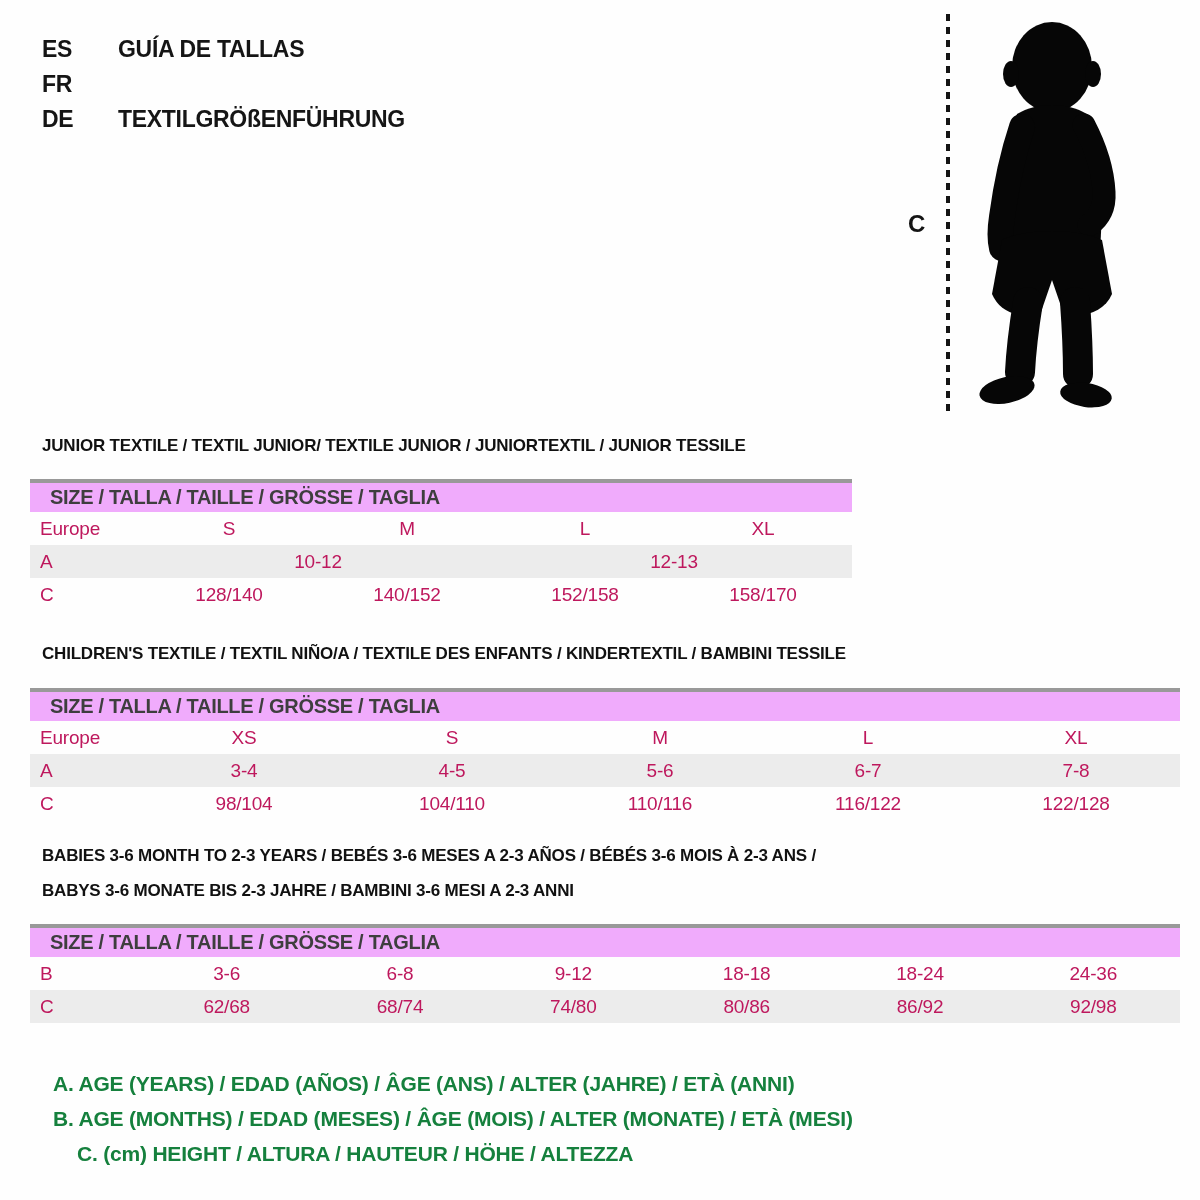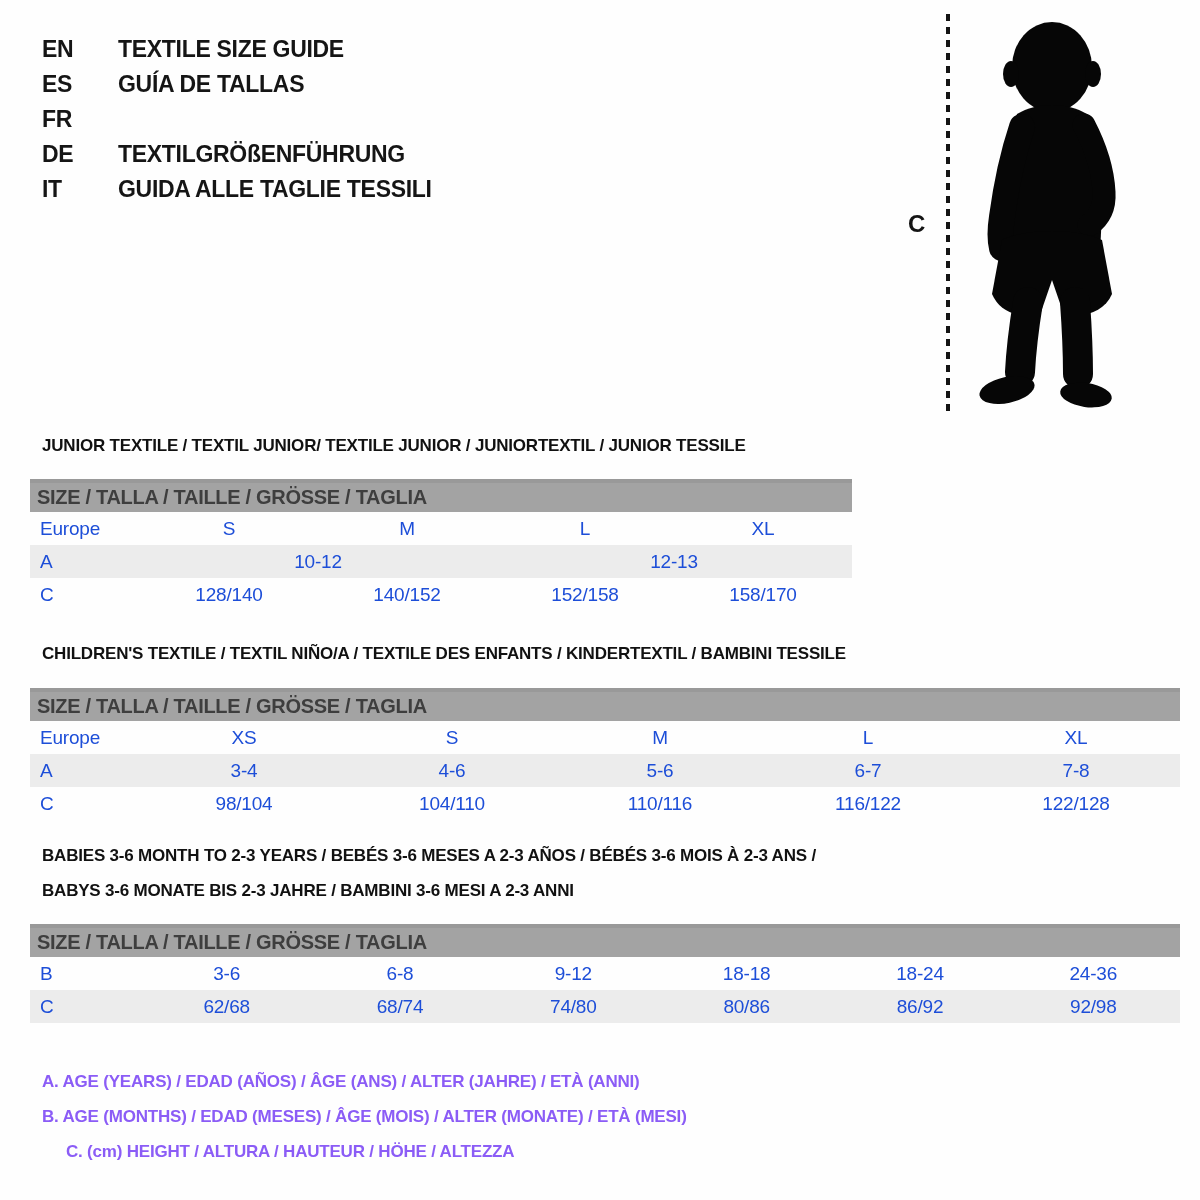--- a/index.html
+++ b/index.html
@@ -17,52 +17,44 @@
   
   .dotline{position:absolute;left:946px;top:14px;width:4px;height:400px;
     background-image:repeating-linear-gradient(to bottom,#141414 0 7px,transparent 7px 13px);}
   .measure-c{position:absolute;left:908px;top:210px;font-size:24px;font-weight:700;color:#141414;}
   .silhouette{position:absolute;left:962px;top:12px;width:180px;height:410px;}
   
   .sec-title{position:absolute;left:42px;font-size:17px;font-weight:700;
     letter-spacing:-0.2px;color:#111;white-space:nowrap;}
   
   .tbl{position:absolute;left:30px;}
-  .tbl-head{background:#a3a3a3;border-top:4px solid #999;height:29px;line-height:29px;
-    padding-left:7px;font-size:20px;font-weight:700;color:#3e3e3e;letter-spacing:-0.3px;}
-  .tbl-row{display:flex;height:33px;line-height:33px;font-size:19px;color:#1d4ed8;letter-spacing:-0.2px;}
+  .tbl-head{background:#f0abfc;border-top:4px solid #999;height:29px;line-height:29px;
+    padding-left:20px;font-size:20px;font-weight:700;color:#3e3e3e;letter-spacing:-0.3px;}
+  .tbl-row{display:flex;height:33px;line-height:33px;font-size:19px;color:#be185d;letter-spacing:-0.2px;}
   .tbl-row.shaded{background:#ececec;}
   .rlabel{width:110px;padding-left:10px;box-sizing:border-box;}
   .cell{flex:1;text-align:center;}
   
-  .legend-line{position:absolute;left:42px;font-size:17px;font-weight:700;
-    letter-spacing:-0.2px;color:#8b5cf6;white-space:nowrap;}
+  .legend-line{position:absolute;left:53px;font-size:21px;font-weight:700;
+    letter-spacing:-0.2px;color:#15803d;white-space:nowrap;}
 </style>
 </head>
 <body>
 
 <div class="langs">
-  <div class="lang-row">
-    <span class="lang-code">EN</span>
-    <span>TEXTILE SIZE GUIDE</span>
-  </div>
   <div class="lang-row">
     <span class="lang-code">ES</span>
     <span>GUÍA DE TALLAS</span>
   </div>
   <div class="lang-row">
     <span class="lang-code">FR</span>
   </div>
   <div class="lang-row">
     <span class="lang-code">DE</span>
     <span>TEXTILGRÖßENFÜHRUNG</span>
-  </div>
-  <div class="lang-row">
-    <span class="lang-code">IT</span>
-    <span>GUIDA ALLE TAGLIE TESSILI</span>
   </div>
 </div>
 
 <div class="dotline"></div>
 <div class="measure-c">C</div>
 <svg class="silhouette" viewBox="0 0 180 410" aria-hidden="true">
   <g fill="#060606" stroke="none">
 
     <ellipse cx="90" cy="55" rx="40" ry="45"></ellipse>
     <ellipse cx="49" cy="62" rx="8" ry="13"></ellipse>
@@ -117,21 +109,21 @@
     <div class="rlabel">Europe</div>
     <div class="cell">XS</div>
     <div class="cell">S</div>
     <div class="cell">M</div>
     <div class="cell">L</div>
     <div class="cell">XL</div>
   </div>
   <div class="tbl-row shaded">
     <div class="rlabel">A</div>
     <div class="cell">3-4</div>
-    <div class="cell">4-6</div>
+    <div class="cell">4-5</div>
     <div class="cell">5-6</div>
     <div class="cell">6-7</div>
     <div class="cell">7-8</div>
   </div>
   <div class="tbl-row">
     <div class="rlabel">C</div>
     <div class="cell">98/104</div>
     <div class="cell">104/110</div>
     <div class="cell">110/116</div>
     <div class="cell">116/122</div>

